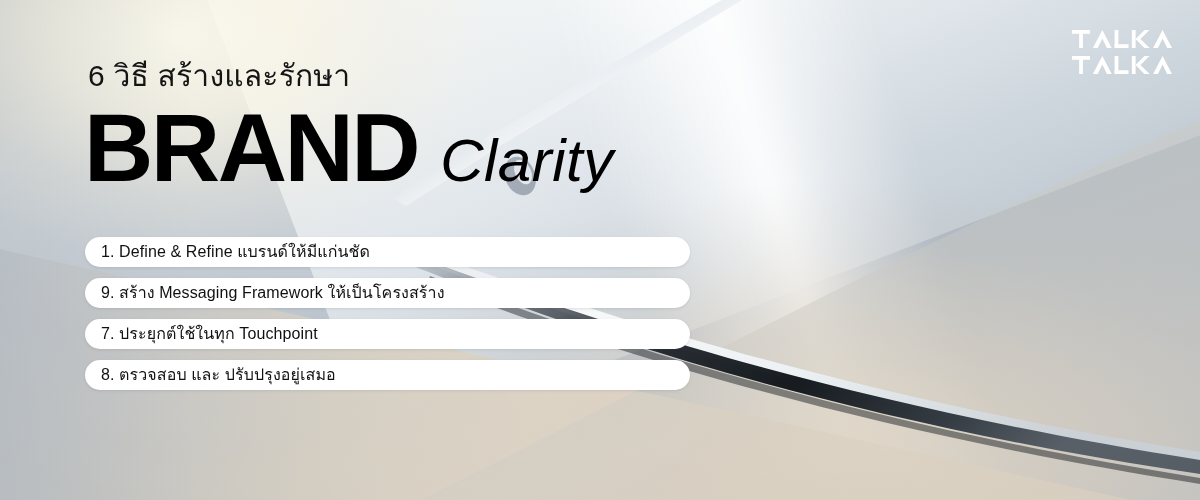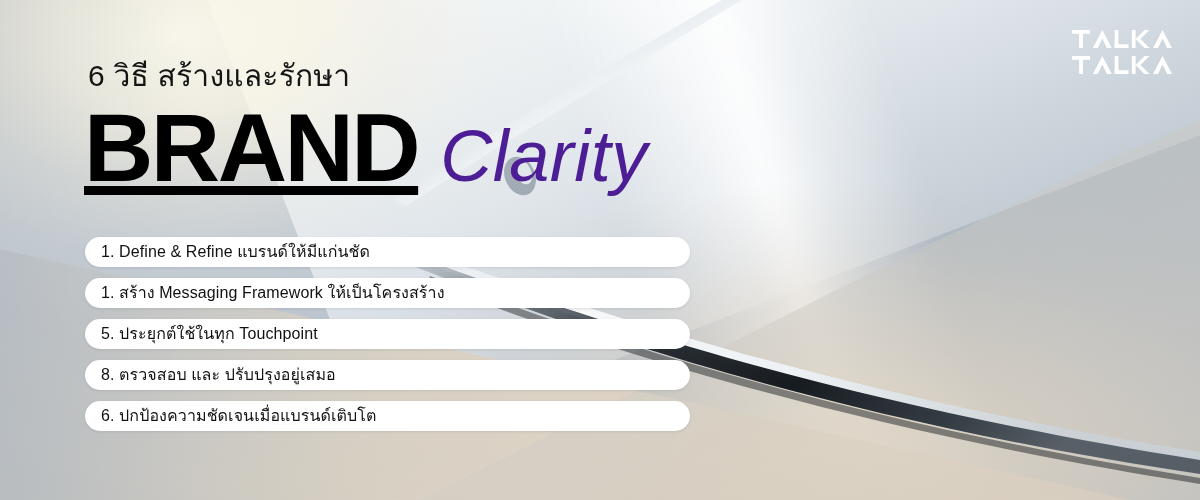--- a/index.html
+++ b/index.html
@@ -161,29 +161,28 @@
     white-space: nowrap;
     line-height: 100px;
   }
 
   #headline-brand {
     font-size: 96px;
     font-weight: 700;
     letter-spacing: -2.5px;
     color: #000000;
     vertical-align: baseline;
-    text-decoration: underline;
   }
 
   #headline-clarity {
-    font-size: 72px;
+    font-size: 60px;
     font-weight: 300;
     font-style: italic;
     letter-spacing: 0.5px;
-    color: #4c1d95;
+    color: #000000;
     margin-left: 22px;
     vertical-align: baseline;
   }
 
   
   #list {
     position: absolute;
     left: 85px;
     top: 237px;
     width: 605px;
@@ -295,30 +294,27 @@
 
     <div id="headline">
       <span id="headline-brand">BRAND</span><span id="headline-clarity">Clarity</span>
     </div>
 
     <div id="list">
       <div class="pill">
         <span class="pill-text">1. Define &amp; Refine แบรนด์ให้มีแก่นชัด</span>
       </div>
       <div class="pill">
-        <span class="pill-text">1. สร้าง Messaging Framework ให้เป็นโครงสร้าง</span>
+        <span class="pill-text">9. สร้าง Messaging Framework ให้เป็นโครงสร้าง</span>
       </div>
       <div class="pill">
-        <span class="pill-text">5. ประยุกต์ใช้ในทุก Touchpoint</span>
+        <span class="pill-text">7. ประยุกต์ใช้ในทุก Touchpoint</span>
       </div>
       <div class="pill">
         <span class="pill-text">8. ตรวจสอบ และ ปรับปรุงอยู่เสมอ</span>
-      </div>
-      <div class="pill">
-        <span class="pill-text">6. ปกป้องความชัดเจนเมื่อแบรนด์เติบโต</span>
       </div>
     </div>
 
     <div id="logo">
       <svg class="logo-line" viewBox="0 0 122 22" width="100" height="18">
         <g fill="#ffffff">
 
           <rect x="0" y="0" width="22" height="4.6"></rect>
           <rect x="8.7" y="0" width="4.6" height="22"></rect>
 

